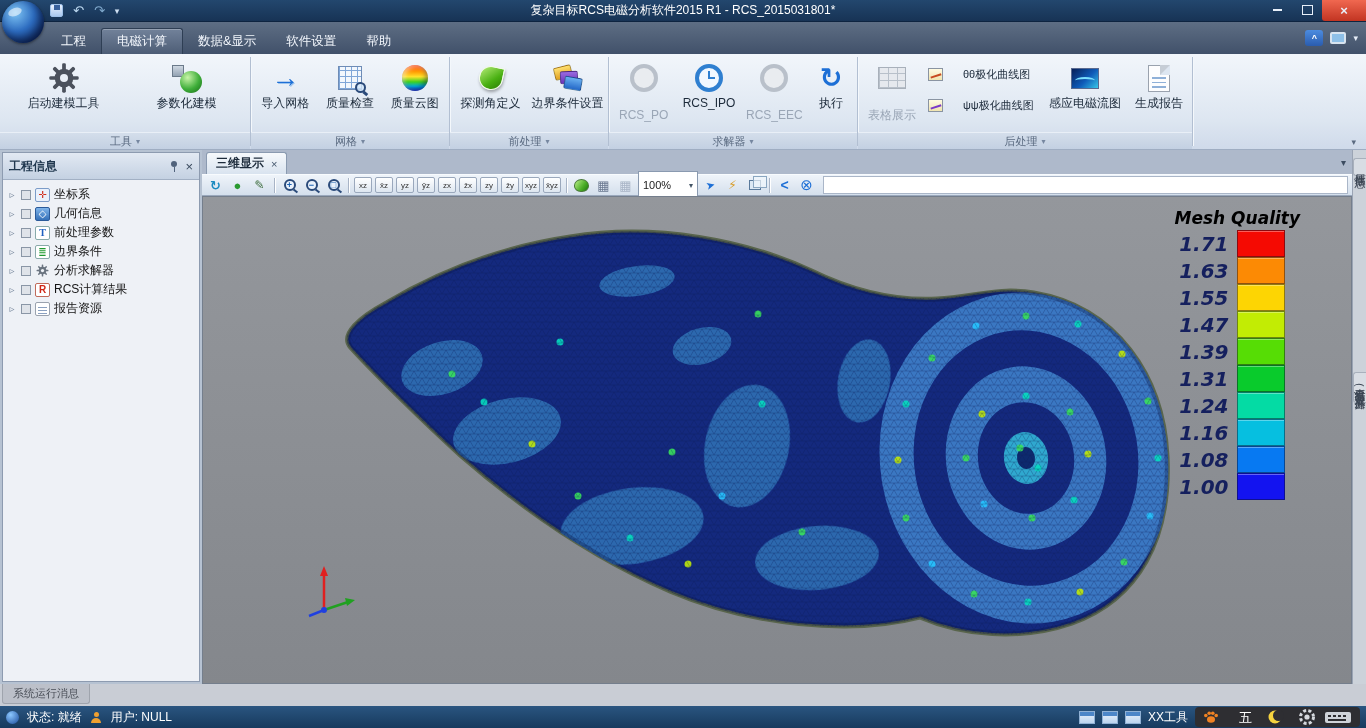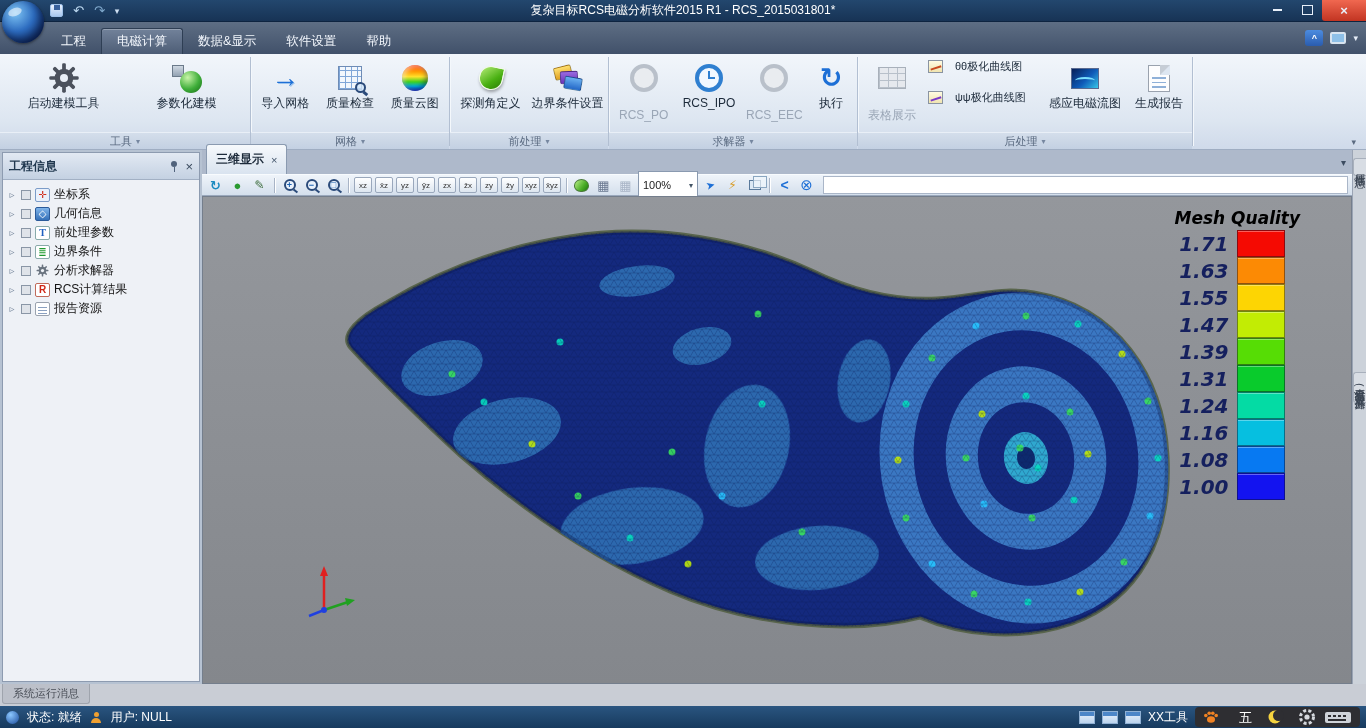--- a/index.html
+++ b/index.html
@@ -89,21 +89,21 @@
   .mini-chart { width:15px; height:13px; border:1px solid #8a94a2; background:linear-gradient(#fffbe2,#f0e4b0); position:relative; flex:none; }
   .mini-chart::after { content:""; position:absolute; left:1px; bottom:3px; width:11px; height:3px; border-bottom:2px solid #c84a20; transform:rotate(-18deg); }
   .mini-chart.psi::after { border-bottom-color:#7a3ac8; }
   .icon-currentmap { width:28px; height:21px; border:1px solid #5a6a90; background:linear-gradient(135deg,#071f58,#0f5ab8 55%,#37c6e8); position:relative; }
   .icon-currentmap::after { content:""; position:absolute; left:3px; top:8px; width:20px; height:5px; border-top:2px solid #7ae0ff; border-radius:50%; }
   .icon-report { width:22px; height:27px; background:#fdfdfe; border:1px solid #9aa2ae; position:relative; }
   .icon-report::before { content:""; position:absolute; right:-1px; top:-1px; border:5px solid; border-color:#c6cdd6 #dde6f1 #dde6f1 #c6cdd6; }
   .icon-report::after { content:""; position:absolute; left:3px; top:8px; width:14px; height:14px; background:
       repeating-linear-gradient(0deg, #8fb0d8 0 1.5px, transparent 1.5px 4.5px); }
   .stack { display:flex; flex-direction:column; justify-content:flex-start; padding-top:4px; gap:3px; }
-  .sbtn { display:flex; gap:12px; height:28px; padding:0 4px; border-radius:3px; }
+  .sbtn { display:flex; align-items:center; gap:20px; height:28px; padding:0 4px; border-radius:3px; }
   .sbtn .rtext { font-size:11px; white-space:nowrap; }
 
   
   .workspace { position:absolute; left:0; top:150px; width:1366px; bottom:44px; }
 
   
   .left-panel { position:absolute; left:2px; top:2px; width:198px; bottom:2px;
     background:#eef1f6; border:1px solid #8d9bb0; display:flex; flex-direction:column; }
   .lp-head { height:27px; background:linear-gradient(#e2e9f3,#c4d1e2); border-bottom:1px solid #a2b0c4;
     display:flex; align-items:center; padding:0 6px; gap:6px; }
@@ -123,21 +123,21 @@
   .i-bc { background:#fff; border:1px solid #8aa; color:#1e9a30; }
   .i-solv { color:#6a7480; --hole:#eef1f6; }
   .i-rcs { background:#fff; border:1px solid #c06a5a; color:#d02818; }
   .i-rep { background:#fff; border:1px solid #9aa2ae; position:relative; }
   .i-rep::after { content:""; position:absolute; left:2px; top:3px; width:9px; height:8px; background:repeating-linear-gradient(0deg,#8aa0c0 0 1px, transparent 1px 3px); }
   .tlabel { color:#141414; font-size:12px; white-space:nowrap; }
 
   
   .main { position:absolute; left:202px; right:14px; top:0; bottom:0; display:flex; flex-direction:column; }
   .doc-tabs { height:24px; background:#aeb9cb; display:flex; align-items:flex-end; padding-left:4px; }
-  .doc-tab { height:30px; display:flex; align-items:center; gap:7px; padding:0 9px;
+  .doc-tab { height:22px; display:flex; align-items:center; gap:7px; padding:0 9px;
     background:linear-gradient(#f6f9fc,#d9e3ef); border:1px solid #8a9ab0; border-bottom:none; border-radius:3px 3px 0 0; }
   .doc-tab .t { font-size:12px; color:#1c2a3a; font-weight:bold; }
   .doc-tab .x { font-size:11px; color:#44566c; }
   .doc-dd { margin-left:auto; margin-right:6px; color:#3c4c60; font-size:10px; align-self:center; }
 
   
   .vtoolbar { height:22px; background:linear-gradient(#eff4fa,#d4dfec); border-top:1px solid #f8fbfe; border-bottom:1px solid #9aa8bc;
     display:flex; align-items:center; padding:0 4px; gap:3px; }
   .tbtn { min-width:19px; height:18px; display:flex; align-items:center; justify-content:center; font-size:13px; border-radius:2px; }
   .tbtn.c-rot { color:#1a8ac0; font-weight:bold; }

